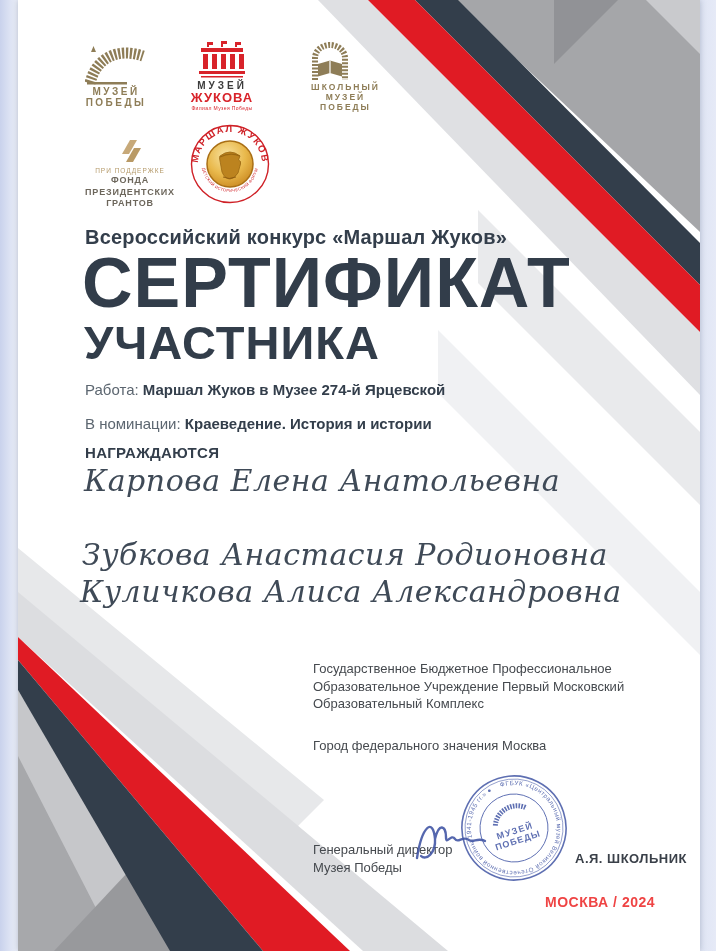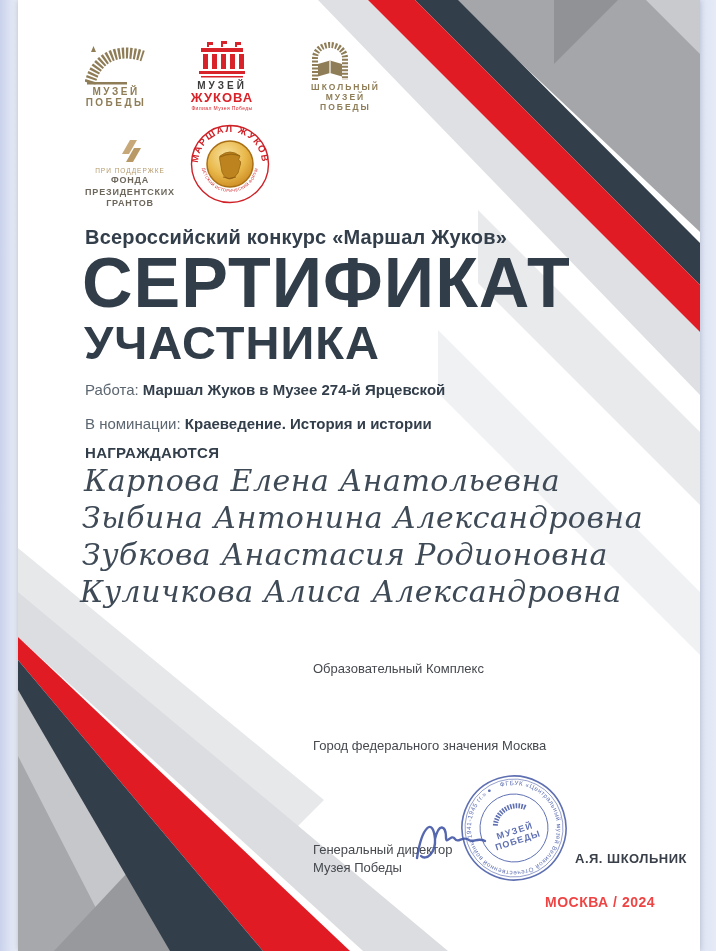--- a/index.html
+++ b/index.html
@@ -147,25 +147,26 @@
     <span>Работа:</span>
     <b>Маршал Жуков в Музее 274-й Ярцевской</b>
   </div>
   <div class="abs detail" style="left:67px;top:415px;">
     <span>В номинации:</span>
     <b>Краеведение. История и истории</b>
   </div>
   <div class="abs awarded">НАГРАЖДАЮТСЯ</div>
 
   <div class="abs name" style="left:66px;top:463px;">Карпова Елена Анатольевна</div>
-  <div class="abs name" style="left:64px;top:500px;">Зыбина Антонина Александровна</div>
   <div class="abs name" style="left:64px;top:537px;">Зубкова Анастасия Родионовна</div>
   <div class="abs name" style="left:62px;top:574px;">Куличкова Алиса Александровна</div>
 
   <div class="abs foot-txt" style="left:295px;top:660px;width:320px;">
+    <div>Государственное Бюджетное Профессиональное</div>
+    <div>Образовательное Учреждение Первый Московский</div>
     <div>Образовательный Комплекс</div>
   </div>
   <div class="abs foot-txt" style="left:295px;top:737px;">Город федерального значения Москва</div>
 
   <div class="abs foot-txt" style="left:295px;top:841px;">
     <div>Генеральный директор</div>
     <div>Музея Победы</div>
   </div>
 
   <svg class="abs" style="left:393px;top:812px;" width="95" height="62" viewBox="0 0 95 62">

